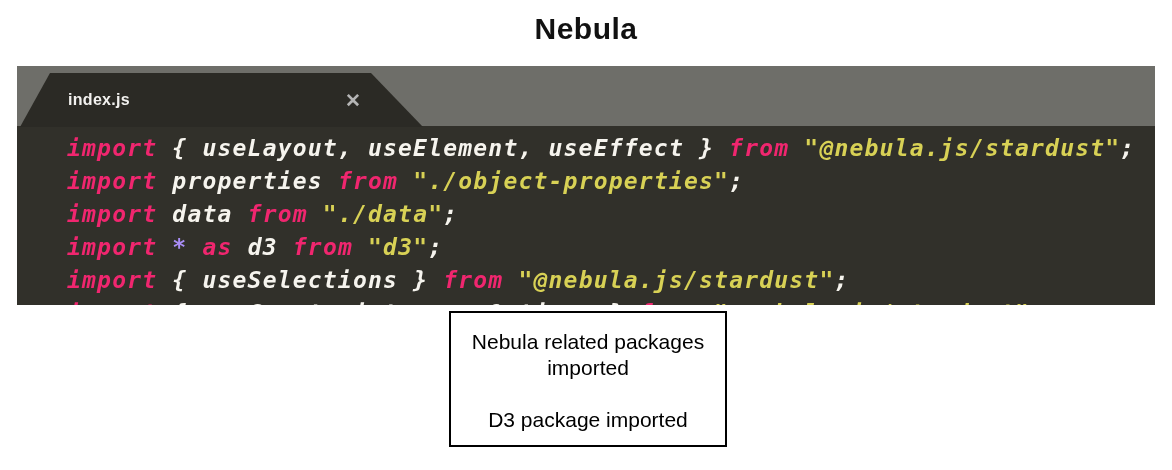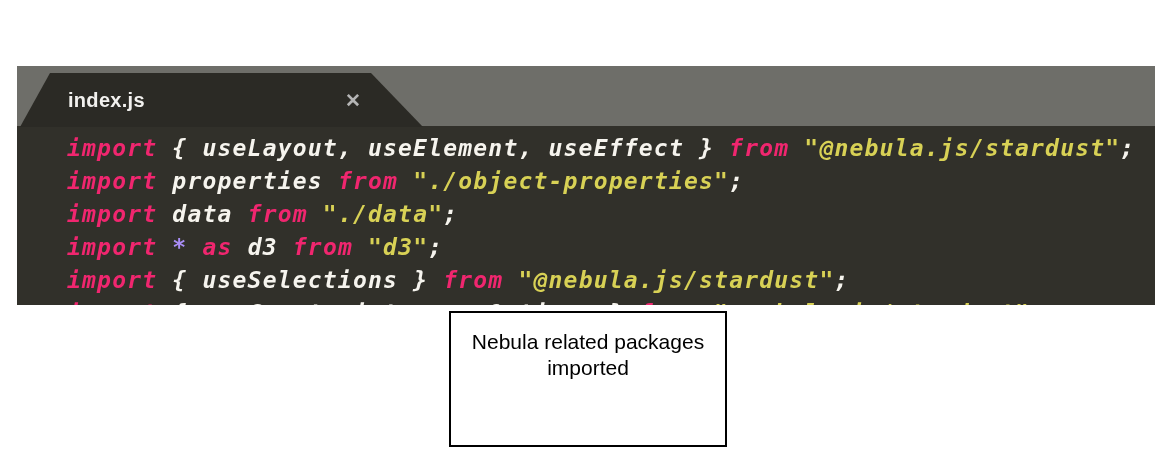--- a/index.html
+++ b/index.html
@@ -50,21 +50,21 @@
     width: 403px;
     height: 54px;
     background: var(--tab-bg, #2b2a25);
     clip-path: polygon(30px 0, 351px 0, 100% 100%, 0 100%);
     display: flex;
     align-items: center;
     cursor: default;
   }
   .tab-label {
     padding-left: 48px;
-    font-size: 20px;
+    font-size: 16px;
     font-weight: 600;
     color: var(--tab-text, #f2f1ef);
     letter-spacing: 0.3px;
   }
   .tab-close {
     position: absolute;
     right: 62px;
     top: 50%;
     transform: translateY(-50%);
     font-size: 19px;
@@ -117,29 +117,31 @@
   }
   .callout .spacer {
     height: 26px;
   }
 </style>
 </head>
 <body>
 
 <div class="stage">
 
+  <div class="page-title">Nebula</div>
 
   <div class="editor">
     <div class="tab-strip">
       <div class="tab">
         <span class="tab-label">index.js</span>
         <span class="tab-close">✕</span>
       </div>
     </div>
     <div class="code-area"><div class="code-line"><span style="color: rgb(240, 38, 111);">import</span><span style="color: rgb(246, 244, 238);"> { useLayout, useElement, useEffect } </span><span style="color: rgb(240, 38, 111);">from</span><span style="color: rgb(246, 244, 238);"> </span><span style="color: rgb(216, 209, 85);">"@nebula.js/stardust"</span><span style="color: rgb(246, 244, 238);">;</span></div><div class="code-line"><span style="color: rgb(240, 38, 111);">import</span><span style="color: rgb(246, 244, 238);"> properties </span><span style="color: rgb(240, 38, 111);">from</span><span style="color: rgb(246, 244, 238);"> </span><span style="color: rgb(216, 209, 85);">"./object-properties"</span><span style="color: rgb(246, 244, 238);">;</span></div><div class="code-line"><span style="color: rgb(240, 38, 111);">import</span><span style="color: rgb(246, 244, 238);"> data </span><span style="color: rgb(240, 38, 111);">from</span><span style="color: rgb(246, 244, 238);"> </span><span style="color: rgb(216, 209, 85);">"./data"</span><span style="color: rgb(246, 244, 238);">;</span></div><div class="code-line"><span style="color: rgb(240, 38, 111);">import</span><span style="color: rgb(246, 244, 238);"> </span><span style="color: rgb(169, 141, 245);">*</span><span style="color: rgb(246, 244, 238);"> </span><span style="color: rgb(240, 38, 111);">as</span><span style="color: rgb(246, 244, 238);"> d3 </span><span style="color: rgb(240, 38, 111);">from</span><span style="color: rgb(246, 244, 238);"> </span><span style="color: rgb(216, 209, 85);">"d3"</span><span style="color: rgb(246, 244, 238);">;</span></div><div class="code-line"><span style="color: rgb(240, 38, 111);">import</span><span style="color: rgb(246, 244, 238);"> { useSelections } </span><span style="color: rgb(240, 38, 111);">from</span><span style="color: rgb(246, 244, 238);"> </span><span style="color: rgb(216, 209, 85);">"@nebula.js/stardust"</span><span style="color: rgb(246, 244, 238);">;</span></div><div class="code-line"><span style="color: rgb(240, 38, 111);">import</span><span style="color: rgb(246, 244, 238);"> { useConstraints, useOptions } </span><span style="color: rgb(240, 38, 111);">from</span><span style="color: rgb(246, 244, 238);"> </span><span style="color: rgb(216, 209, 85);">"@nebula.js/stardust"</span><span style="color: rgb(246, 244, 238);">;</span></div></div>
   </div>
 
   <div class="callout">
     <p>Nebula related packages imported</p>
     <div class="spacer"></div>
+    <p>D3 package imported</p>
   </div>
 
 </div>
 
 </body></html>

